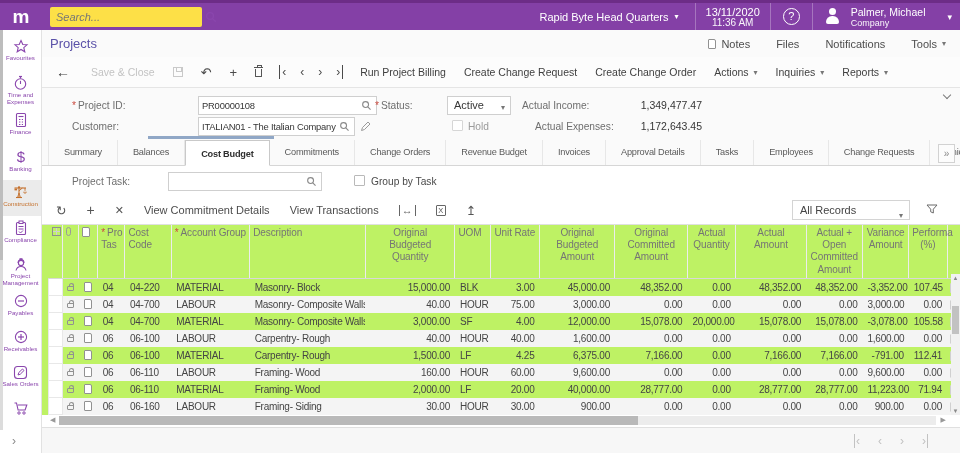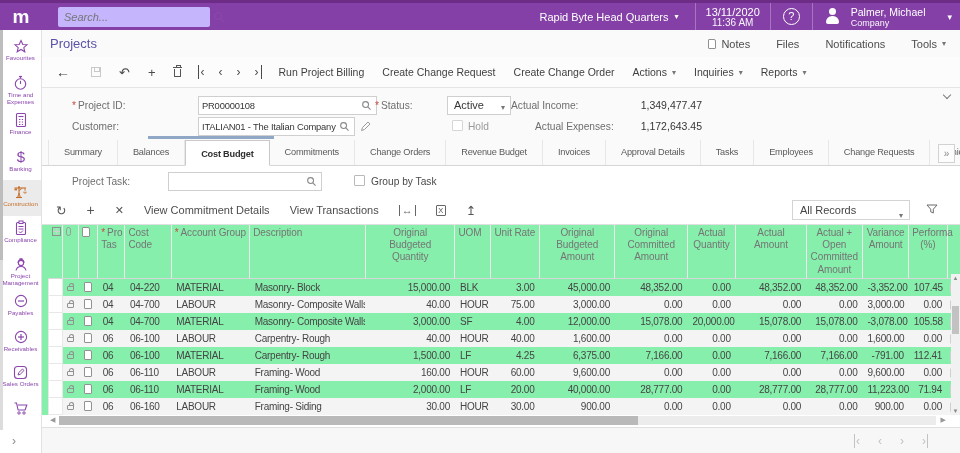--- a/index.html
+++ b/index.html
@@ -1,21 +1,21 @@
 <!DOCTYPE html>
 <html><head>
 <meta charset="utf-8">
 <style>
 *{margin:0;padding:0;box-sizing:border-box;font-family:"Liberation Sans",sans-serif}
 html,body{width:960px;height:453px;overflow:hidden;background:#fff}
 .screen{position:relative;width:960px;height:453px}
 
 .topbar{position:absolute;left:0;top:0;width:960px;height:30px;background:#8440a6;border-top:3px solid #6d2d87;display:flex;align-items:center}
 .logo{width:42px;text-align:center;color:#fff;font-size:19px;font-weight:bold;line-height:26px}
-.searchbox{margin-left:16px;width:152px;height:20px;background:#c4b5fd;border-radius:2px;display:flex;align-items:center}
+.searchbox{margin-left:8px;width:152px;height:20px;background:#fde047;border-radius:2px;display:flex;align-items:center}
 .searchbox input{border:none;outline:none;flex:1;font-size:11px;font-style:italic;color:#555;padding:0 6px;background:transparent}
 .searchbox input::placeholder{color:#767676}
 .searchbox svg{flex:none;margin-right:6px}
 .tb-spacer{flex:1}
 .branch{color:#fff;font-size:11px;display:flex;align-items:center;gap:6px;padding:0 16px;height:100%}
 .tb-div{width:1px;height:100%;background:rgba(255,255,255,.28)}
 .datetime{color:#fff;padding:0 10px;text-align:center}
 .datetime .d1{font-size:11px;line-height:12px}
 .datetime .d2{font-size:10px;line-height:10px;opacity:.95}
 .helpwrap{padding:0 12px;height:100%;display:flex;align-items:center}
@@ -31,21 +31,21 @@
 .sidebar{position:absolute;left:0;top:30px;width:42px;height:423px;background:#fff;border-right:1px solid #e2e2e2;padding-top:5px}
 .sscroll{position:absolute;left:0;top:0;width:3px;height:400px;background:#dcdcdc}
 .sscroll::before{content:"";position:absolute;left:0;top:0;width:3px;height:230px;background:#bdbdbd}
 .side-item{width:41px;min-height:36px;padding:4px 0 2px;display:flex;flex-direction:column;align-items:center;justify-content:flex-start;cursor:pointer}
 .side-item .slabel{font-size:6.2px;color:#8a46ad;text-align:center;line-height:1.2;margin-top:0}
 .side-item svg{display:block}
 .side-item.active{background:#ebebeb}
 .side-item.active .slabel{color:#c4702c}
 .side-expand{position:absolute;left:12px;bottom:5px;color:#8a8a8a;font-size:12px}
 
-.main{position:absolute;left:42px;top:30px;width:918px;height:423px;background:#86efac}
+.main{position:absolute;left:42px;top:30px;width:918px;height:423px;background:#bef264}
 
 .linkbar{height:27px;background:#fafafa;display:flex;align-items:center;padding:0 14px 0 8px}
 .ptitle{color:#5a51a8;font-size:13px}
 .links{margin-left:auto;display:flex;align-items:center;gap:26px}
 .link{font-size:11px;color:#4d4d4d;display:flex;align-items:center;gap:5px}
 .caret{font-size:8px;color:#777}
 
 .toolbar{height:31px;background:#fcfcfc;border-bottom:1px solid #e5e5e5;display:flex;align-items:center;font-size:10.5px;color:#3f3f3f}
 .titem{padding:0 9px;display:flex;align-items:center;gap:5px;height:100%}
 .titem.disabled{color:#c3c3c3}
@@ -306,20 +306,21 @@
           </div>
         <div class="link" data-name="tools-menu">
             <span>Tools</span>
             <span class="caret" data-name="chevron-down-icon">▾</span>
           </div>
       </div>
     </div>
 
     <div class="toolbar" data-name="record-toolbar">
       <span class="backarrow" data-name="back-button">←</span>
+      <span class="titem disabled" data-name="save-close-button">Save &amp; Close</span>
       <span class="titem" data-name="save-button">
           <span class="i-floppy" data-name="save-icon"></span>
         </span>
       <span class="titem" data-name="undo-button">
           <span class="tico">↶</span>
         </span>
       <span class="titem" data-name="add-button">
           <span class="tico">+</span>
         </span>
       <span class="titem" data-name="delete-button">
@@ -355,21 +356,21 @@
           <input data-name="project-id-input" value="PR00000108" style="">
           <svg class="mag" data-name="lookup-icon" width="11" height="11" viewBox="0 0 12 12">
               <circle cx="5" cy="5" r="3.2" fill="none" stroke="#8a8a8a" stroke-width="1.2"></circle>
               <line x1="7.4" y1="7.4" x2="10.4" y2="10.4" stroke="#8a8a8a" stroke-width="1.2"></line>
             </svg>
         </div>
         <span class="f-label" style="left:333px" data-name="status-label"><span class="req">*</span><span>Status:</span></span>
         <div class="selectbox" style="left:405px;top:0;width:64px" data-name="status-select">
           <span>Active</span><span class="caret" data-name="chevron-down-icon">▾</span>
         </div>
-        <span class="f-label" style="left:469px" data-name="actual-income-label">Actual Income:</span>
+        <span class="f-label" style="left:480px" data-name="actual-income-label">Actual Income:</span>
         <span class="fvalue" style="left:550px" data-name="actual-income-value">1,349,477.47</span>
       </div>
       <div class="frow" style="top:29px">
         <span class="f-label" style="left:30px" data-name="customer-label">Customer:</span>
         <div class="fieldbox" style="left:156px;top:0;width:157px" data-name="customer-field">
           <input data-name="customer-input" value="ITALIAN01 - The Italian Company" style="">
           <svg class="mag" data-name="lookup-icon" width="11" height="11" viewBox="0 0 12 12">
               <circle cx="5" cy="5" r="3.2" fill="none" stroke="#8a8a8a" stroke-width="1.2"></circle>
               <line x1="7.4" y1="7.4" x2="10.4" y2="10.4" stroke="#8a8a8a" stroke-width="1.2"></line>
             </svg>

